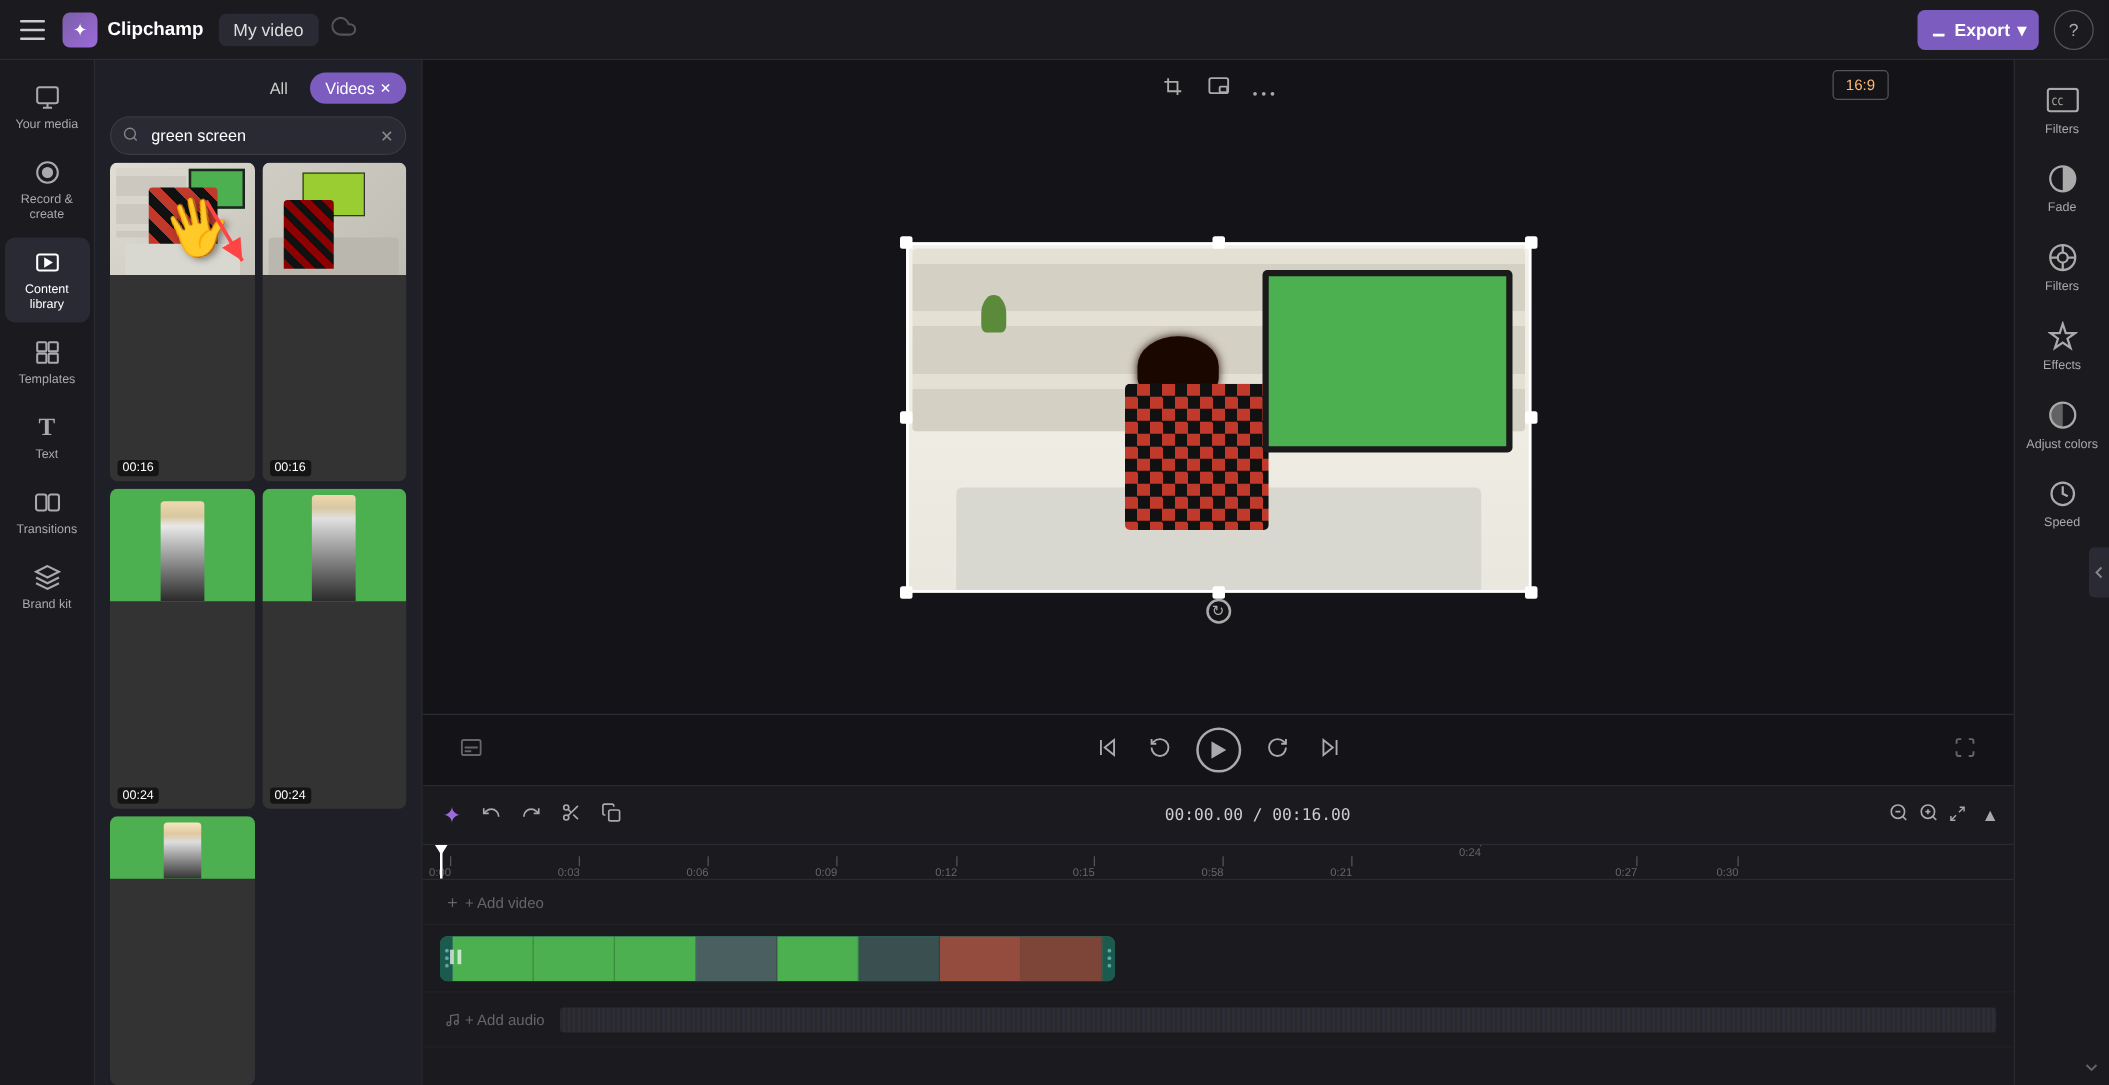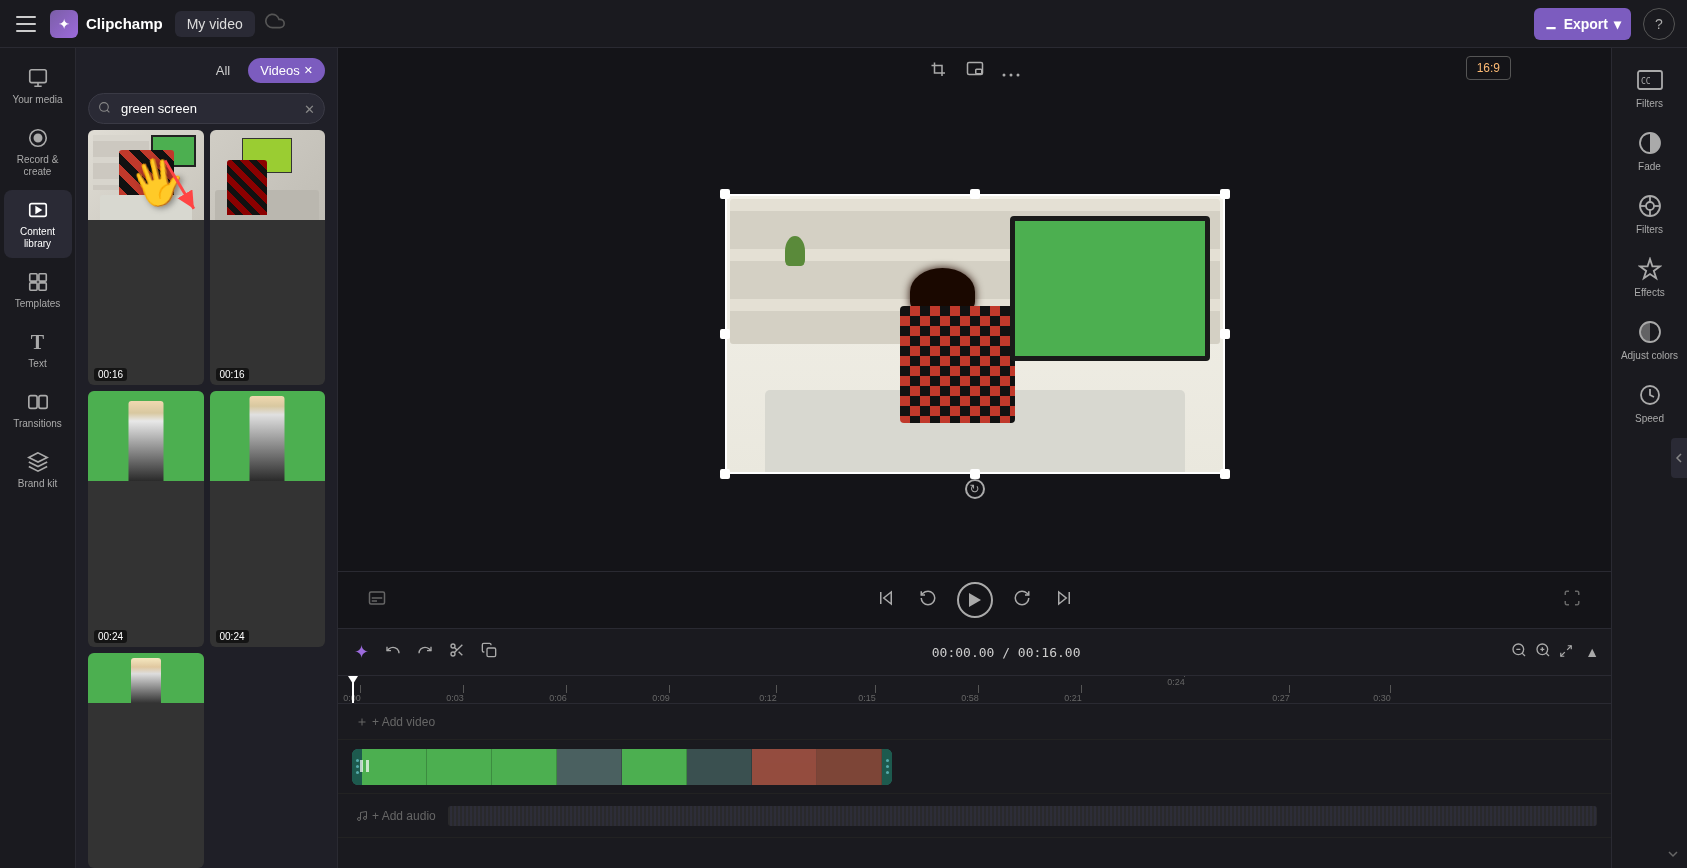--- a/index.html
+++ b/index.html
@@ -460,41 +460,41 @@
                 <span style="font-size:9px;color:#666;transform:translateX(-50%);white-space:nowrap;">0:03</span>
               </div>
               <div style="position: absolute; left: 206px; bottom: 0px; display: flex; flex-direction: column; align-items: center;">
                 <span style="width:1px;height:8px;background:#555;display:block;"></span>
                 <span style="font-size:9px;color:#666;transform:translateX(-50%);white-space:nowrap;">0:06</span>
               </div>
               <div style="position: absolute; left: 309px; bottom: 0px; display: flex; flex-direction: column; align-items: center;">
                 <span style="width:1px;height:8px;background:#555;display:block;"></span>
                 <span style="font-size:9px;color:#666;transform:translateX(-50%);white-space:nowrap;">0:09</span>
               </div>
-              <div style="position: absolute; left: 416px; bottom: 0px; display: flex; flex-direction: column; align-items: center;">
+              <div style="position: absolute; left: 405px; bottom: 0px; display: flex; flex-direction: column; align-items: center;">
                 <span style="width:1px;height:8px;background:#555;display:block;"></span>
                 <span style="font-size:9px;color:#666;transform:translateX(-50%);white-space:nowrap;">0:12</span>
               </div>
               <div style="position: absolute; left: 515px; bottom: 0px; display: flex; flex-direction: column; align-items: center;">
                 <span style="width:1px;height:8px;background:#555;display:block;"></span>
                 <span style="font-size:9px;color:#666;transform:translateX(-50%);white-space:nowrap;">0:15</span>
               </div>
               <div style="position: absolute; left: 618px; bottom: 0px; display: flex; flex-direction: column; align-items: center;">
                 <span style="width:1px;height:8px;background:#555;display:block;"></span>
                 <span style="font-size:9px;color:#666;transform:translateX(-50%);white-space:nowrap;">0:58</span>
               </div>
               <div style="position: absolute; left: 721px; bottom: 0px; display: flex; flex-direction: column; align-items: center;">
                 <span style="width:1px;height:8px;background:#555;display:block;"></span>
                 <span style="font-size:9px;color:#666;transform:translateX(-50%);white-space:nowrap;">0:21</span>
               </div>
               <div style="position: absolute; left: 824px; bottom: 16px; display: flex; flex-direction: column; align-items: center;">
                 <span style="width:1px;height:8px;background:#555;display:block;"></span>
                 <span style="font-size:9px;color:#666;transform:translateX(-50%);white-space:nowrap;">0:24</span>
               </div>
-              <div style="position: absolute; left: 929px; bottom: 0px; display: flex; flex-direction: column; align-items: center;">
+              <div style="position: absolute; left: 949px; bottom: 0px; display: flex; flex-direction: column; align-items: center;">
                 <span style="width:1px;height:8px;background:#555;display:block;"></span>
                 <span style="font-size:9px;color:#666;transform:translateX(-50%);white-space:nowrap;">0:27</span>
               </div>
               <div style="position: absolute; left: 1030px; bottom: 0px; display: flex; flex-direction: column; align-items: center;">
                 <span style="width:1px;height:8px;background:#555;display:block;"></span>
                 <span style="font-size:9px;color:#666;transform:translateX(-50%);white-space:nowrap;">0:30</span>
               </div>
             </div>
         </div>
       </div>

